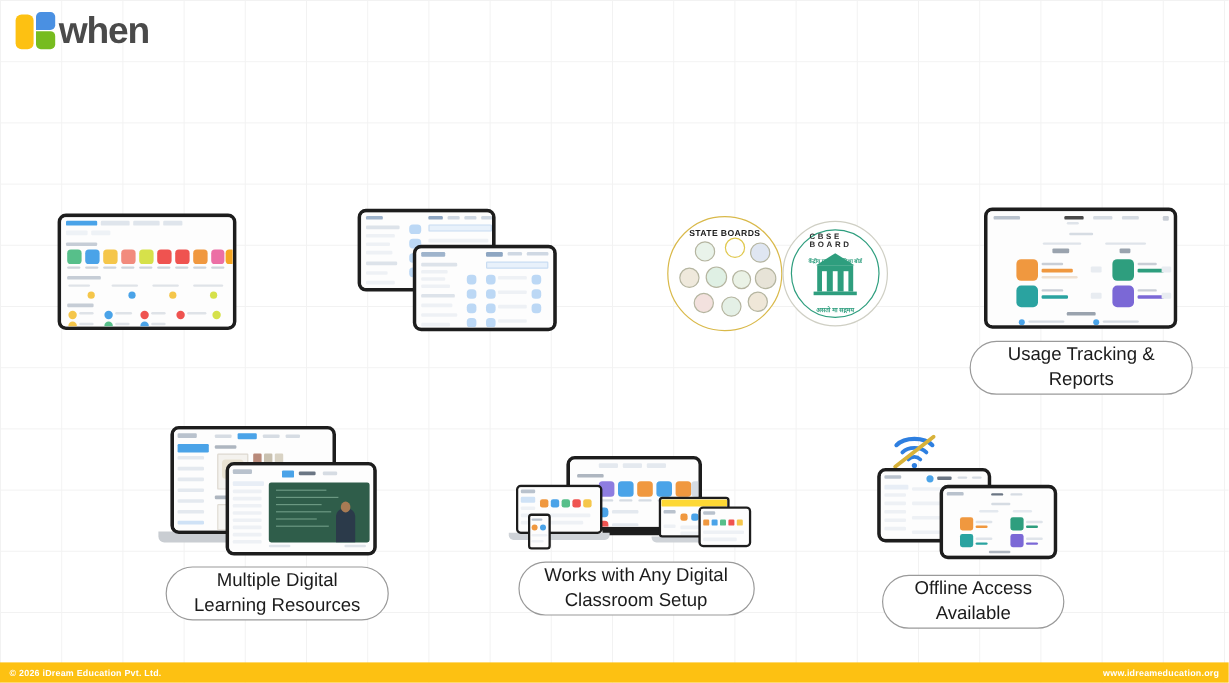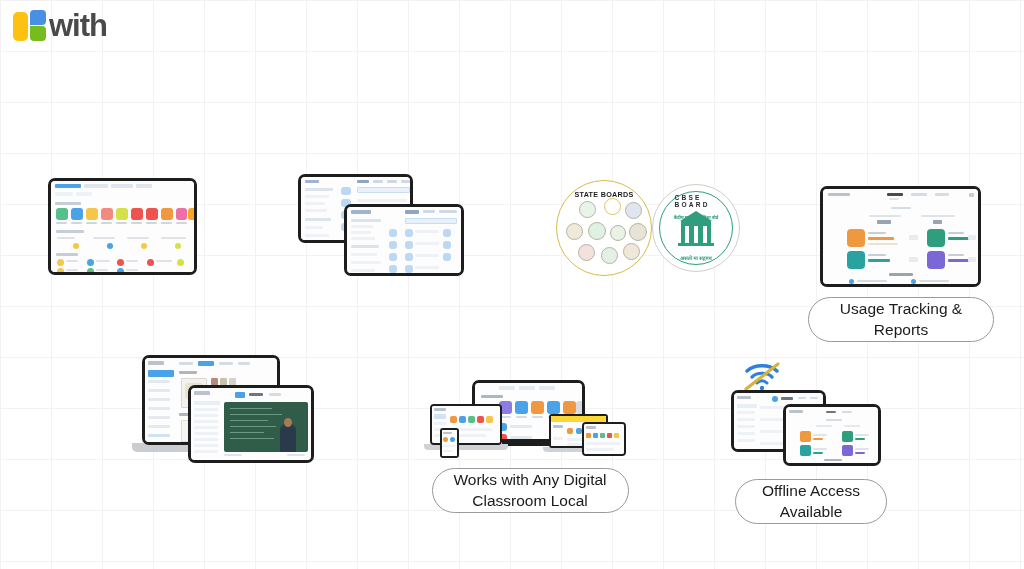--- a/index.html
+++ b/index.html
@@ -84,21 +84,21 @@
     border-radius: 50%; border: 1.4px solid #2e9e7e; }
   #cbse-arc { position: absolute; left: 50%; top: 9px; transform: translateX(-50%);
     font-size: 6.6px; font-weight: bold; color: #2b2b2b; letter-spacing: 2.2px; }
   #cbse-emb { position: absolute; left: 50%; top: 24px; transform: translateX(-50%);
     width: 40px; height: 42px; }
   #cbse-sub { position: absolute; left: 0; bottom: 9px; width: 100%; text-align: center;
     font-size: 5.2px; color: #2e9e7e; font-weight: bold; }
   #cbse-hin { position: absolute; left: 0; top: 29px; width: 100%; text-align: center;
     font-size: 4.6px; color: #2e9e7e; font-weight: bold; }
 
-  #card4 { left: 806px; top: 186px; width: 190px; }
+  #card4 { left: 806px; top: 173px; width: 190px; }
   #c4-visual { width: 190px; height: 103px; }
   #c4-tab { left: 14px; top: 0px; width: 161px; height: 101px; }
   #card4 .card-label { width: 186px; height: 45px; margin-top: 8px; }
 
   
   #card5 { left: 130px; top: 355px; width: 202px; }
   #c5-visual { width: 202px; height: 110px; }
   #c5-laptop { left: 12px; top: 0px; width: 138px; height: 90px; }
   #c5-lapbase { position: absolute; left: 2px; top: 88px; width: 158px; height: 9px;
     background: #c9cdd2; border-radius: 0 0 5px 5px; }
@@ -145,21 +145,21 @@
 <div id="grid-bg"></div>
 
 <div id="stage">
 
   <div id="logo">
     <div class="logo-marks">
       <span class="lm lm-yellow"></span>
       <span class="lm lm-blue"></span>
       <span class="lm lm-green"></span>
     </div>
-    <span id="logo-text">with</span>
+    <span id="logo-text">when</span>
   </div>
 
 
   <div class="card" id="card1">
     <div class="card-visual" id="c1-visual">
       <div class="tab" id="c1-tab">
         <div class="scr">
           <div class="bar" style="left:4px;top:3px;width:26px;height:4px;background:#4aa3e8"></div>
           <div class="bar" style="left:33px;top:3px;width:24px;height:4px;background:#dfe5ec"></div>
           <div class="bar" style="left:60px;top:3px;width:22px;height:4px;background:#dfe5ec"></div>
@@ -408,20 +408,22 @@
             <div style="position:absolute;left:6px;top:30px;width:34px;height:1px;background:#9dc8b0;opacity:.55"></div>
             <div style="position:absolute;left:6px;top:36px;width:44px;height:1px;background:#9dc8b0;opacity:.55"></div>
             <div style="position:absolute;left:56px;top:22px;width:16px;height:28px;background:#2b3a4a;border-radius:6px 6px 0 0"></div>
             <div style="position:absolute;left:60px;top:16px;width:8px;height:9px;background:#a87b54;border-radius:50%"></div>
           </div>
           <div class="bar" style="left:33px;top:66px;width:18px;height:2px;background:#dfe4ea"></div>
           <div class="bar" style="left:96px;top:66px;width:18px;height:2px;background:#dfe4ea"></div>
         </div>
       </div>
     </div>
+    <div class="card-label">Multiple Digital
+Learning Resources</div>
   </div>
 
   <div class="card" id="card6">
     <div class="card-visual" id="c6-visual">
       <div id="c6-monstand"></div>
       <div class="tab" id="c6-mon">
         <div class="scr">
           <div class="bar" style="left:24px;top:3px;width:16px;height:4px;background:#e4e9ef"></div>
           <div class="bar" style="left:44px;top:3px;width:16px;height:4px;background:#e4e9ef"></div>
           <div class="bar" style="left:64px;top:3px;width:16px;height:4px;background:#e4e9ef"></div>
@@ -491,21 +493,21 @@
         <div class="scr">
           <div class="bar" style="left:1px;top:2px;width:9px;height:2px;background:#b9c2cd"></div>
           <div class="tile" style="left:1px;top:7px;width:5px;height:5px;background:#f0983f"></div>
           <div class="tile" style="left:8px;top:7px;width:5px;height:5px;background:#4aa3e8"></div>
           <div class="bar" style="left:1px;top:15px;width:13px;height:2px;background:#eef1f5"></div>
           <div class="bar" style="left:1px;top:20px;width:10px;height:2px;background:#eef1f5"></div>
         </div>
       </div>
     </div>
     <div class="card-label">Works with Any Digital
-Classroom Local</div>
+Classroom Setup</div>
   </div>
 
   <div class="card" id="card7">
     <div class="card-visual" id="c7-visual">
       <svg id="c7-wifi" viewBox="0 0 38 30">
         <path d="M4 9 C11 2, 27 2, 34 9" stroke="#2e7fe0" stroke-width="3.4" fill="none" stroke-linecap="round"></path>
         <path d="M9 15 C14 10, 24 10, 29 15" stroke="#2e7fe0" stroke-width="3.2" fill="none" stroke-linecap="round"></path>
         <path d="M14 21 C17 18, 21 18, 24 21" stroke="#2e7fe0" stroke-width="3" fill="none" stroke-linecap="round"></path>
         <circle cx="19" cy="26" r="2.2" fill="#2e7fe0"></circle>
         <line x1="3" y1="27" x2="35" y2="2" stroke="#d8b23a" stroke-width="3.2" stroke-linecap="round"></line>
@@ -555,14 +557,18 @@
           <div class="bar" style="left:69px;top:45px;width:10px;height:2px;background:#7b68d6"></div>
           <div class="bar" style="left:38px;top:52px;width:18px;height:2px;background:#aeb6c0"></div>
 
         </div>
       </div>
     </div>
     <div class="card-label">Offline Access
 Available</div>
   </div>
 
+  <div id="footer">
+    <span class="foot-txt">© 2026 iDream Education Pvt. Ltd.</span>
+    <span class="foot-txt">www.idreameducation.org</span>
+  </div>
 
 </div>
 
 </body></html>

